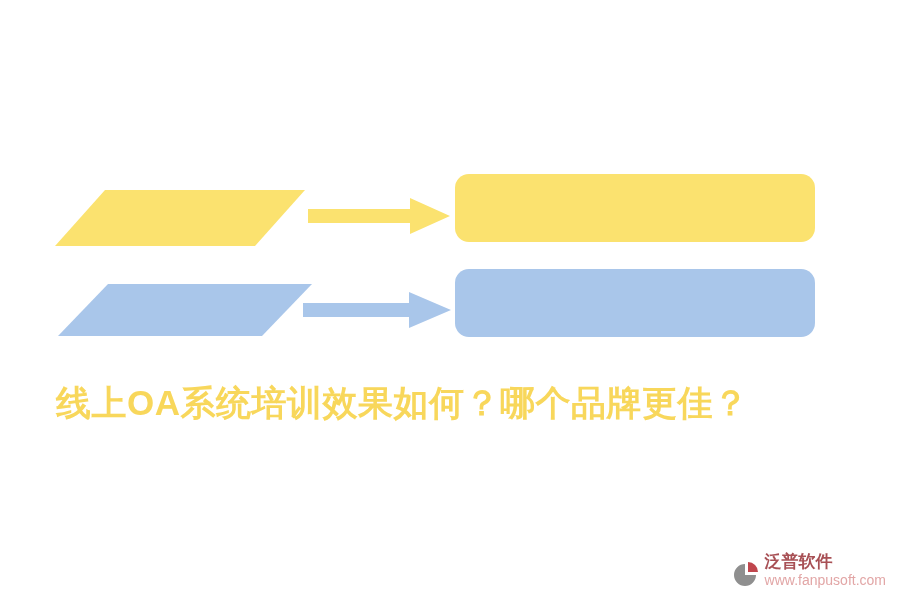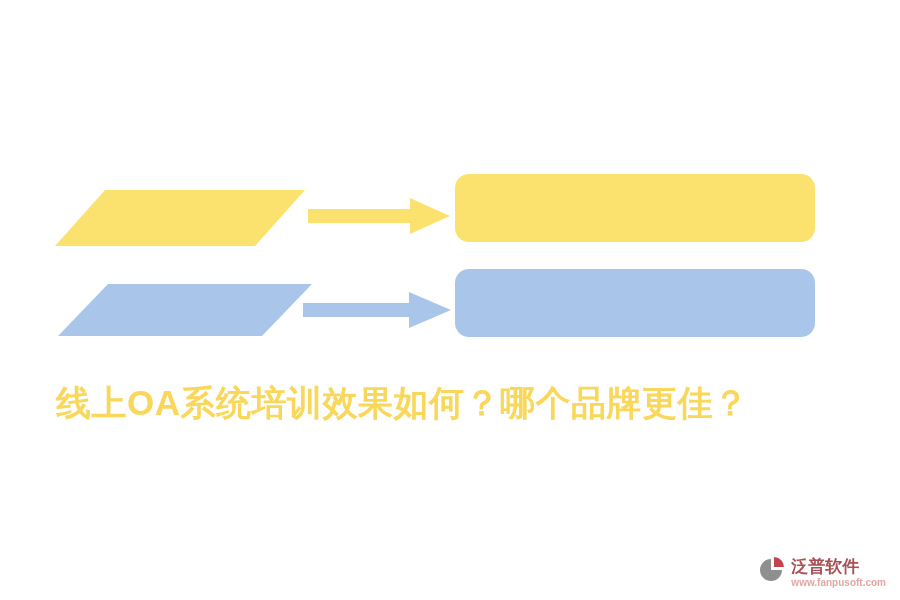--- a/index.html
+++ b/index.html
@@ -73,38 +73,37 @@
       color: #F8D75B;
       white-space: nowrap;
       letter-spacing: 0.5px;
     }
     
     .watermark {
       position: absolute;
       right: 14px;
       bottom: 12px;
       display: flex;
-      align-items: flex-start;
+      align-items: flex-end;
       gap: 6px;
     }
     .wm-text {
       display: flex;
       flex-direction: column;
       line-height: 1.15;
       text-align: left;
     }
     .wm-brand {
       font-size: 17px;
       font-weight: bold;
       color: #A85055;
     }
     .wm-url {
-      font-size: 10px;
+      font-size: 14px;
       color: #E2A6A6;
-      font-weight: bold;
     }
   </style>
 </head>
 <body>
 
 <div class="canvas">
 
   <div class="shape para p-top"></div>
 
   <svg class="shape arrow-top" width="142" height="40" viewBox="0 0 142 40">

